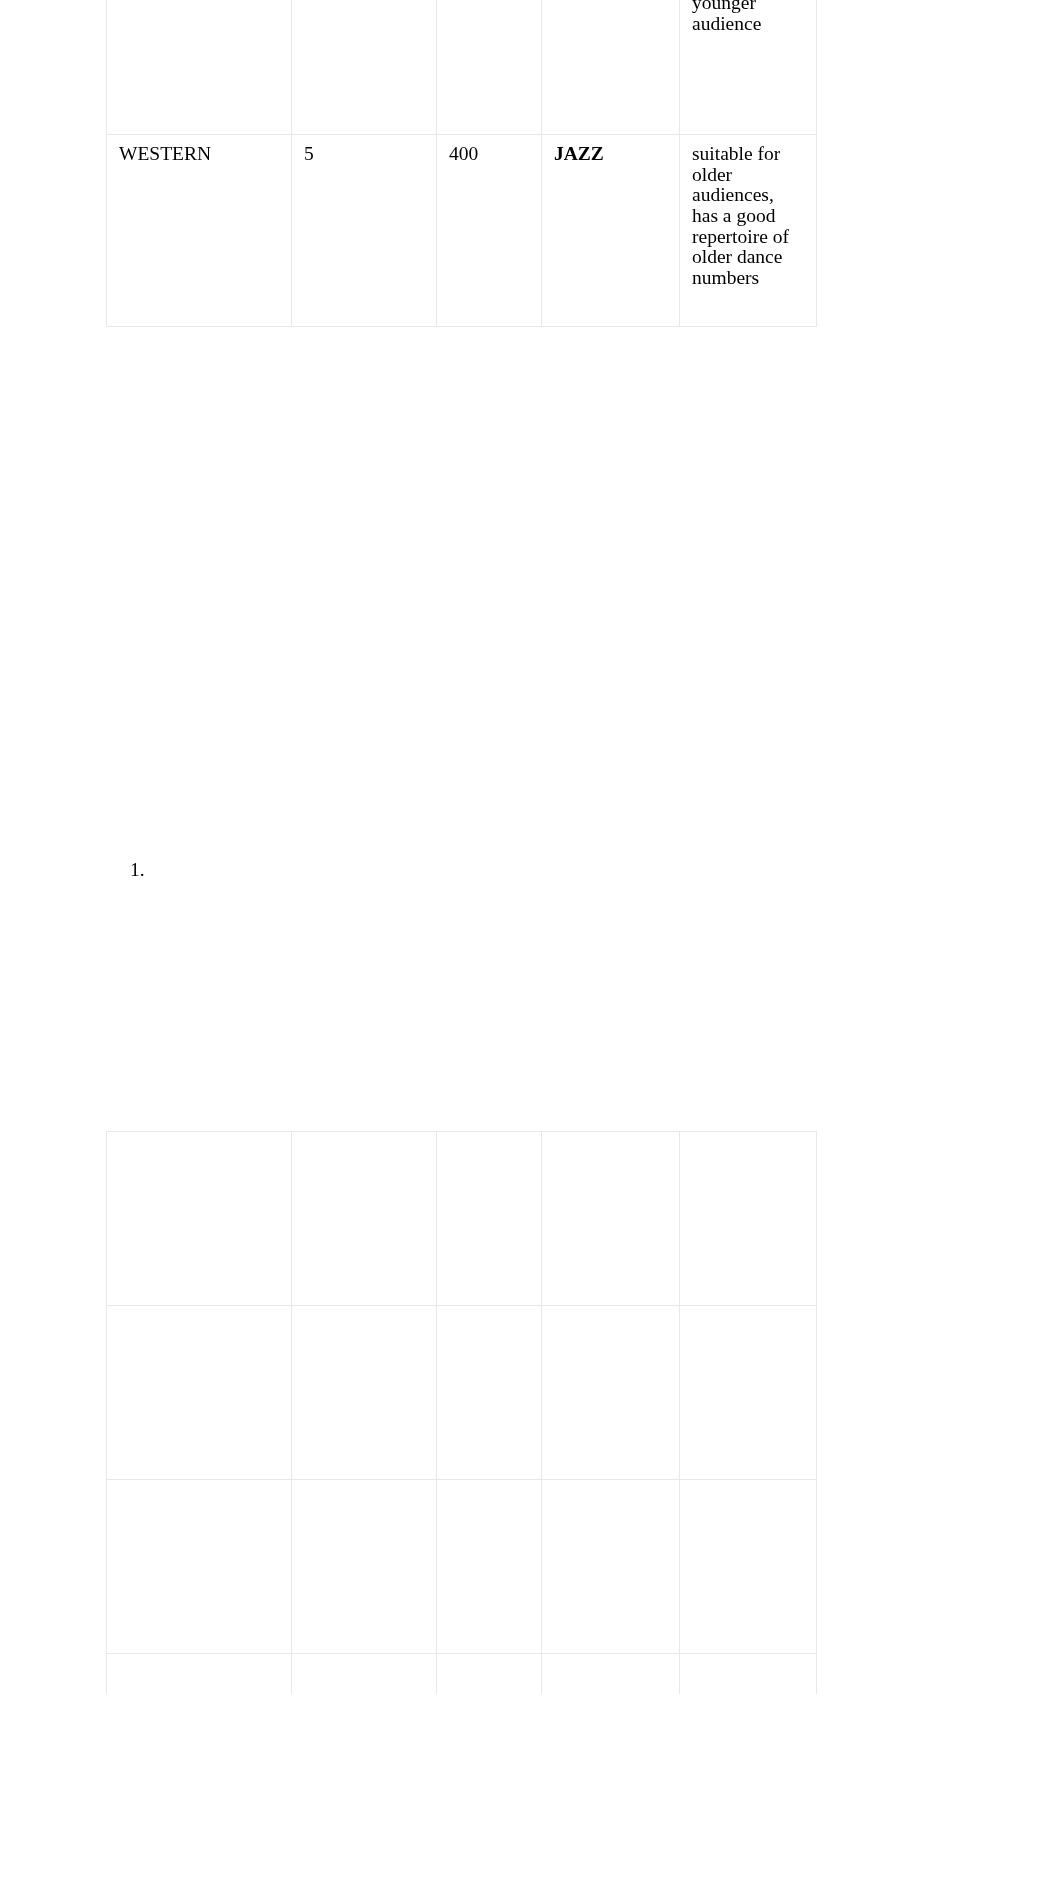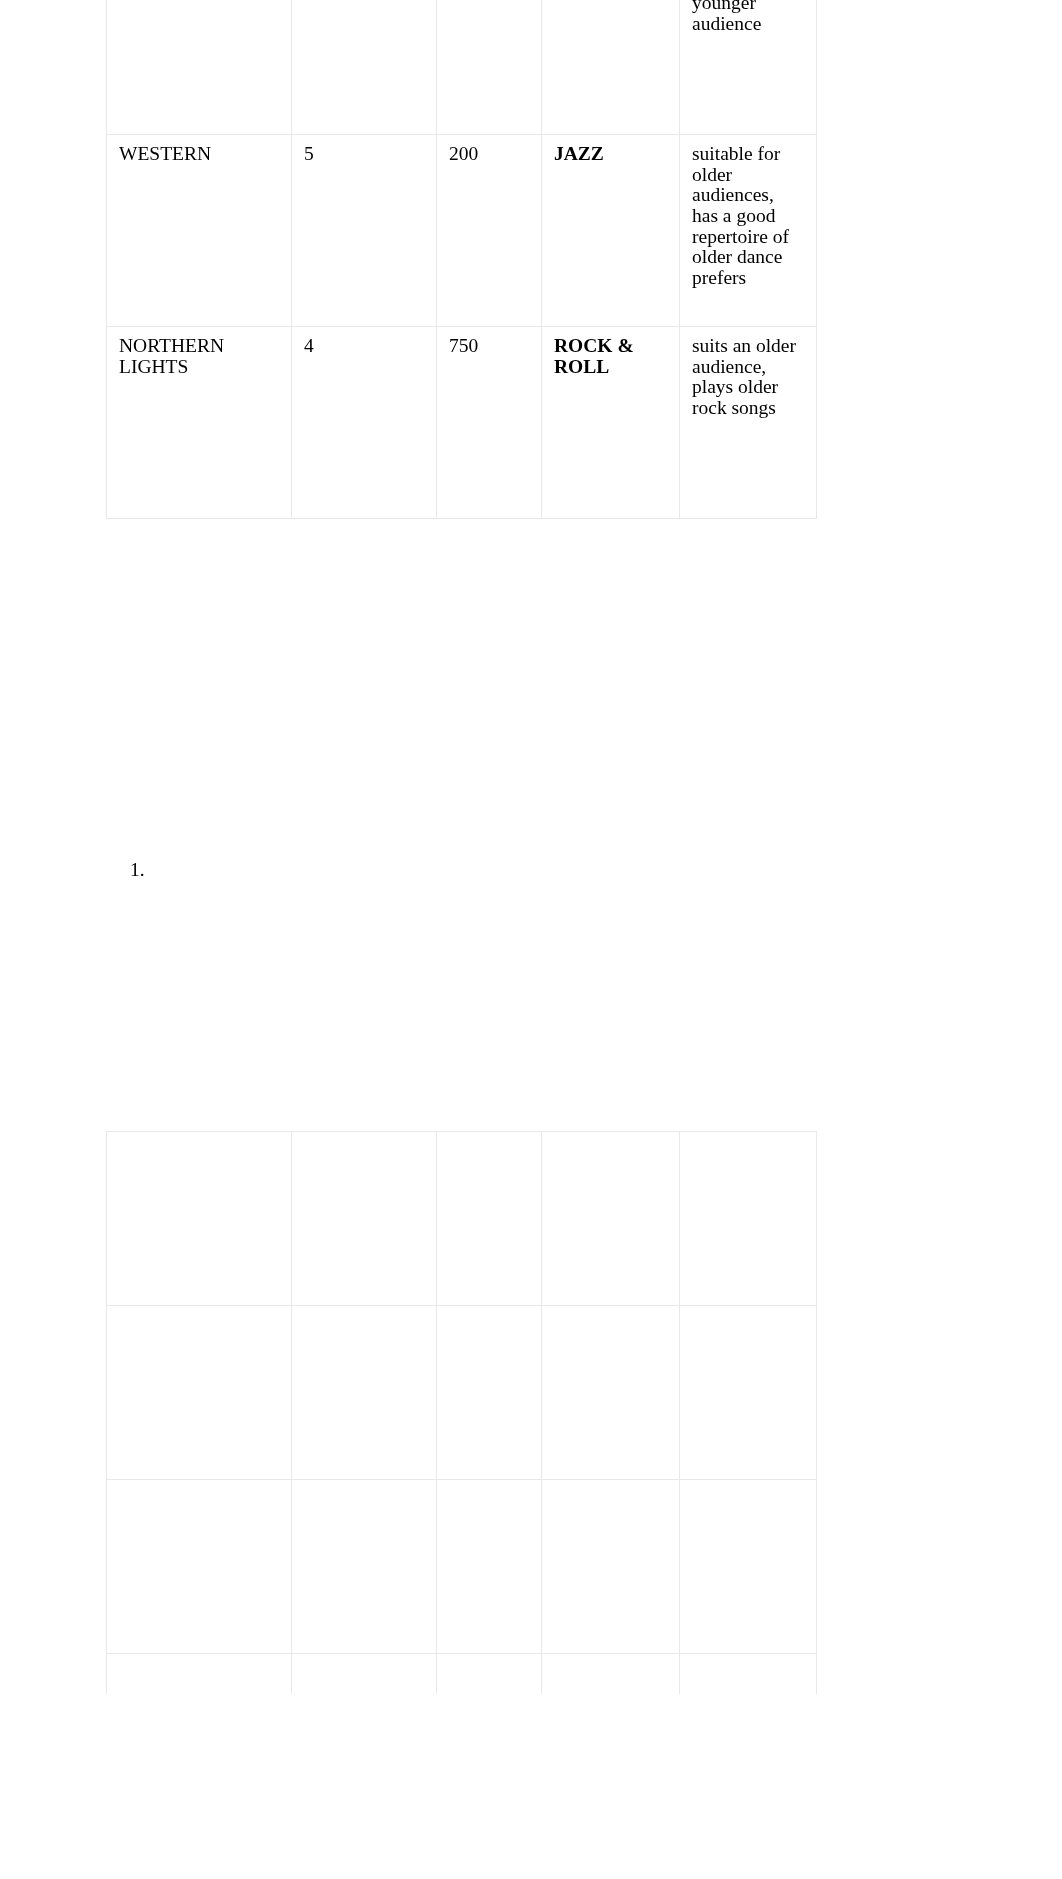--- a/index.html
+++ b/index.html
@@ -137,47 +137,30 @@
       </tr>
 
       <tr class="row-tall">
         <td class="col-name">
           <span class="cell-text">WESTERN</span>
         </td>
         <td class="col-members">
           <span class="cell-text">5</span>
         </td>
         <td class="col-fee">
-          <span class="cell-text">200</span>
+          <span class="cell-text">400</span>
         </td>
         <td class="col-style">
           <span class="cell-text">JAZZ</span>
         </td>
         <td class="col-notes">
-          <span class="cell-text">suitable for older audiences, has a good repertoire of older dance prefers</span>
-        </td>
-      </tr>
-
-      <tr class="row-tall">
-        <td class="col-name">
-          <span class="cell-text">NORTHERN LIGHTS</span>
-        </td>
-        <td class="col-members">
-          <span class="cell-text">4</span>
-        </td>
-        <td class="col-fee">
-          <span class="cell-text">750</span>
-        </td>
-        <td class="col-style">
-          <span class="cell-text">ROCK &amp; ROLL</span>
-        </td>
-        <td class="col-notes">
-          <span class="cell-text">suits an older audience, plays older rock songs</span>
-        </td>
-      </tr>
+          <span class="cell-text">suitable for older audiences, has a good repertoire of older dance numbers</span>
+        </td>
+      </tr>
+
 
 
     </tbody>
   </table>
 
   <div class="list-block">
     <div class="list-item">
       <span class="list-marker">1.</span>
       <span class="list-content"></span>
     </div>

